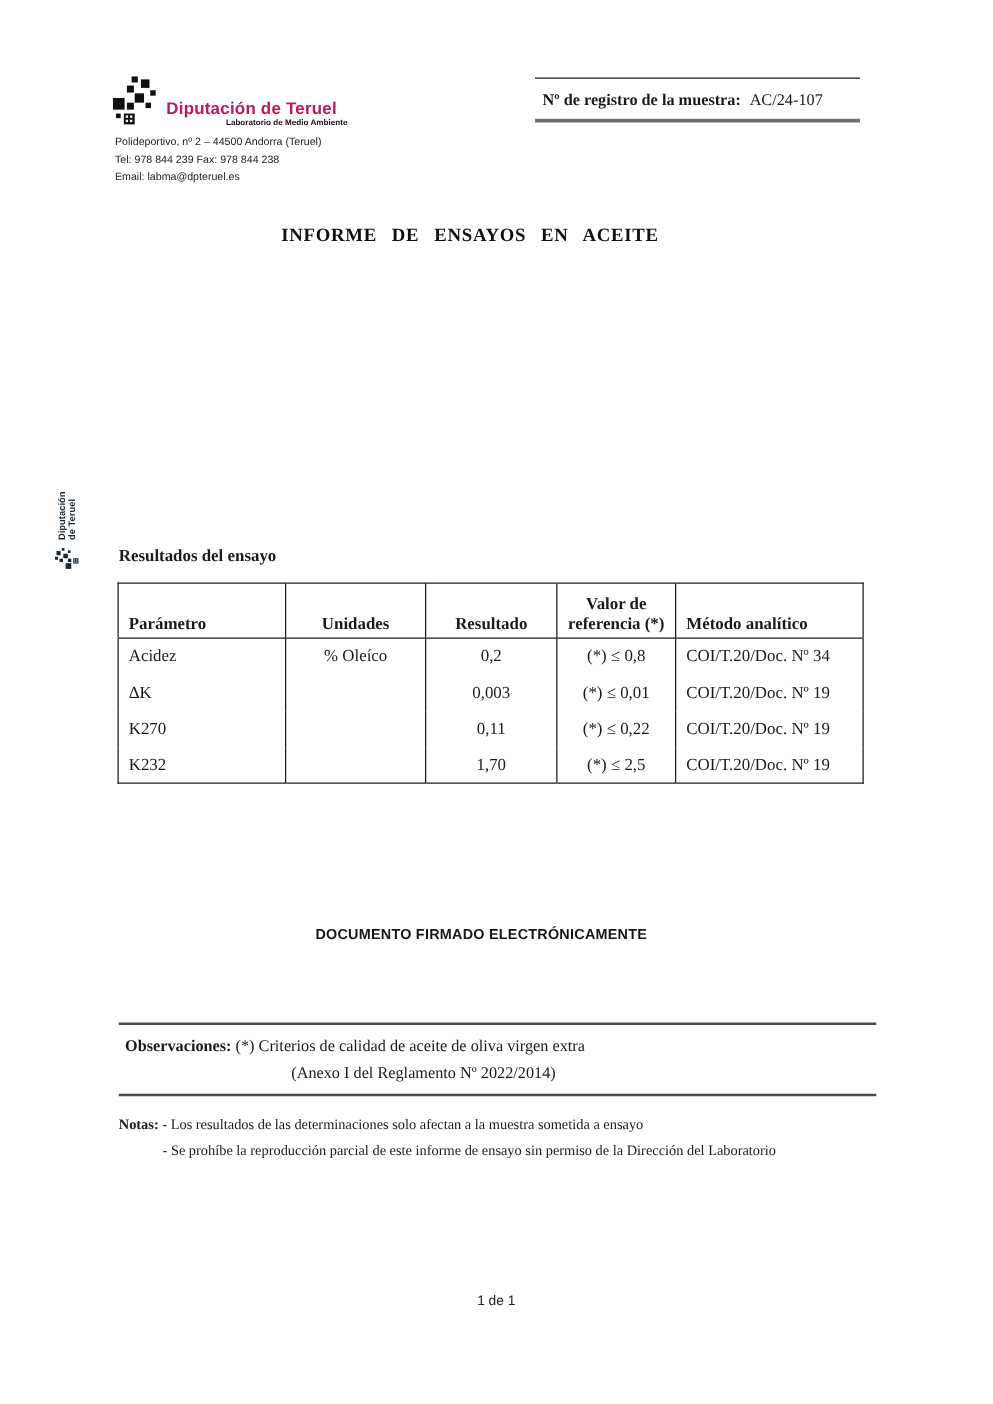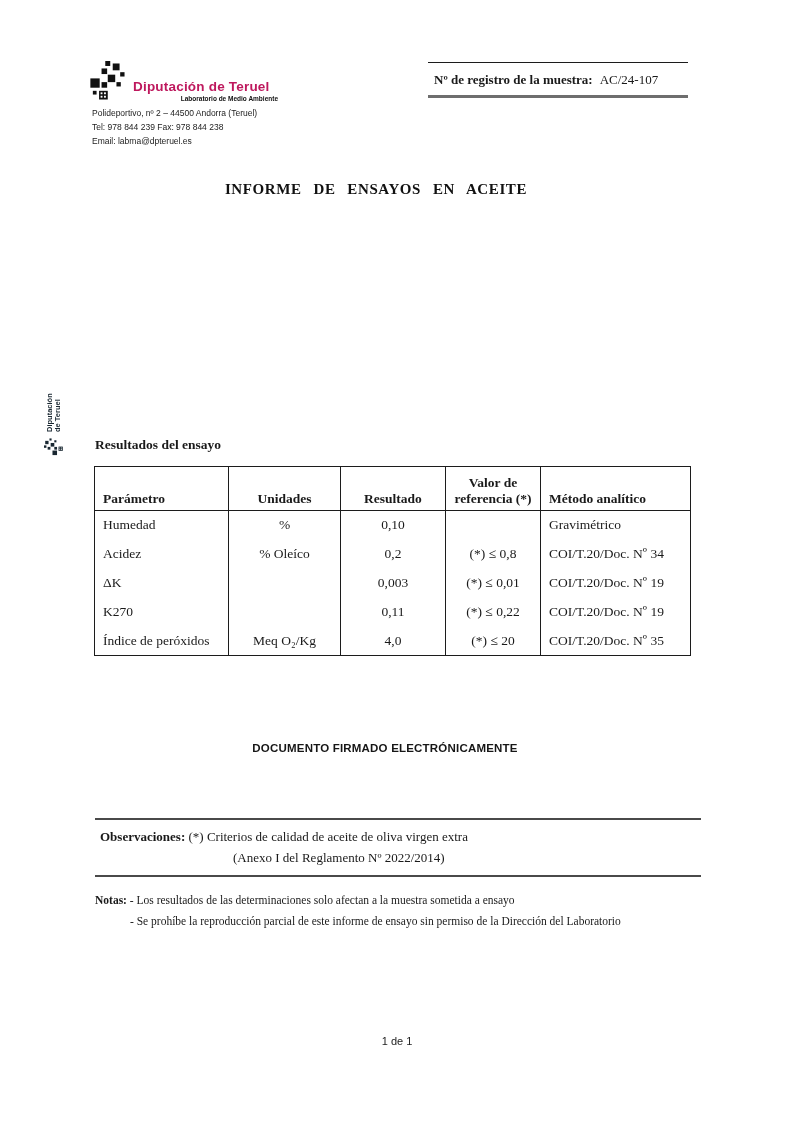--- a/index.html
+++ b/index.html
@@ -146,27 +146,20 @@
       <tr>
         <th class="c-left">Parámetro</th>
         <th class="c-center">Unidades</th>
         <th class="c-center">Resultado</th>
         <th class="c-center">Valor de referencia (*)</th>
         <th class="c-left">Método analítico</th>
       </tr>
     </thead>
     <tbody id="table-body">
         <tr>
-          <td class="c-left">Humedad</td>
-          <td class="c-center">%</td>
-          <td class="c-center">0,10</td>
-          <td class="c-center"></td>
-          <td class="c-left">Gravimétrico</td>
-        </tr>
-        <tr>
           <td class="c-left">Acidez</td>
           <td class="c-center">% Oleíco</td>
           <td class="c-center">0,2</td>
           <td class="c-center">(*) ≤ 0,8</td>
           <td class="c-left">COI/T.20/Doc. Nº 34</td>
         </tr>
         <tr>
           <td class="c-left">ΔK</td>
           <td class="c-center"></td>
           <td class="c-center">0,003</td>
@@ -174,25 +167,25 @@
           <td class="c-left">COI/T.20/Doc. Nº 19</td>
         </tr>
         <tr>
           <td class="c-left">K270</td>
           <td class="c-center"></td>
           <td class="c-center">0,11</td>
           <td class="c-center">(*) ≤ 0,22</td>
           <td class="c-left">COI/T.20/Doc. Nº 19</td>
         </tr>
         <tr>
-          <td class="c-left">Índice de peróxidos</td>
-          <td class="c-center">Meq O₂/Kg</td>
-          <td class="c-center">4,0</td>
-          <td class="c-center">(*) ≤ 20</td>
-          <td class="c-left">COI/T.20/Doc. Nº 35</td>
+          <td class="c-left">K232</td>
+          <td class="c-center"></td>
+          <td class="c-center">1,70</td>
+          <td class="c-center">(*) ≤ 2,5</td>
+          <td class="c-left">COI/T.20/Doc. Nº 19</td>
         </tr>
       </tbody>
   </table>
 </div>
 
 <div class="abs signed">DOCUMENTO FIRMADO ELECTRÓNICAMENTE</div>
 
 <div class="abs obs">
   <div class="line1">
     <span class="lbl">Observaciones:</span>

